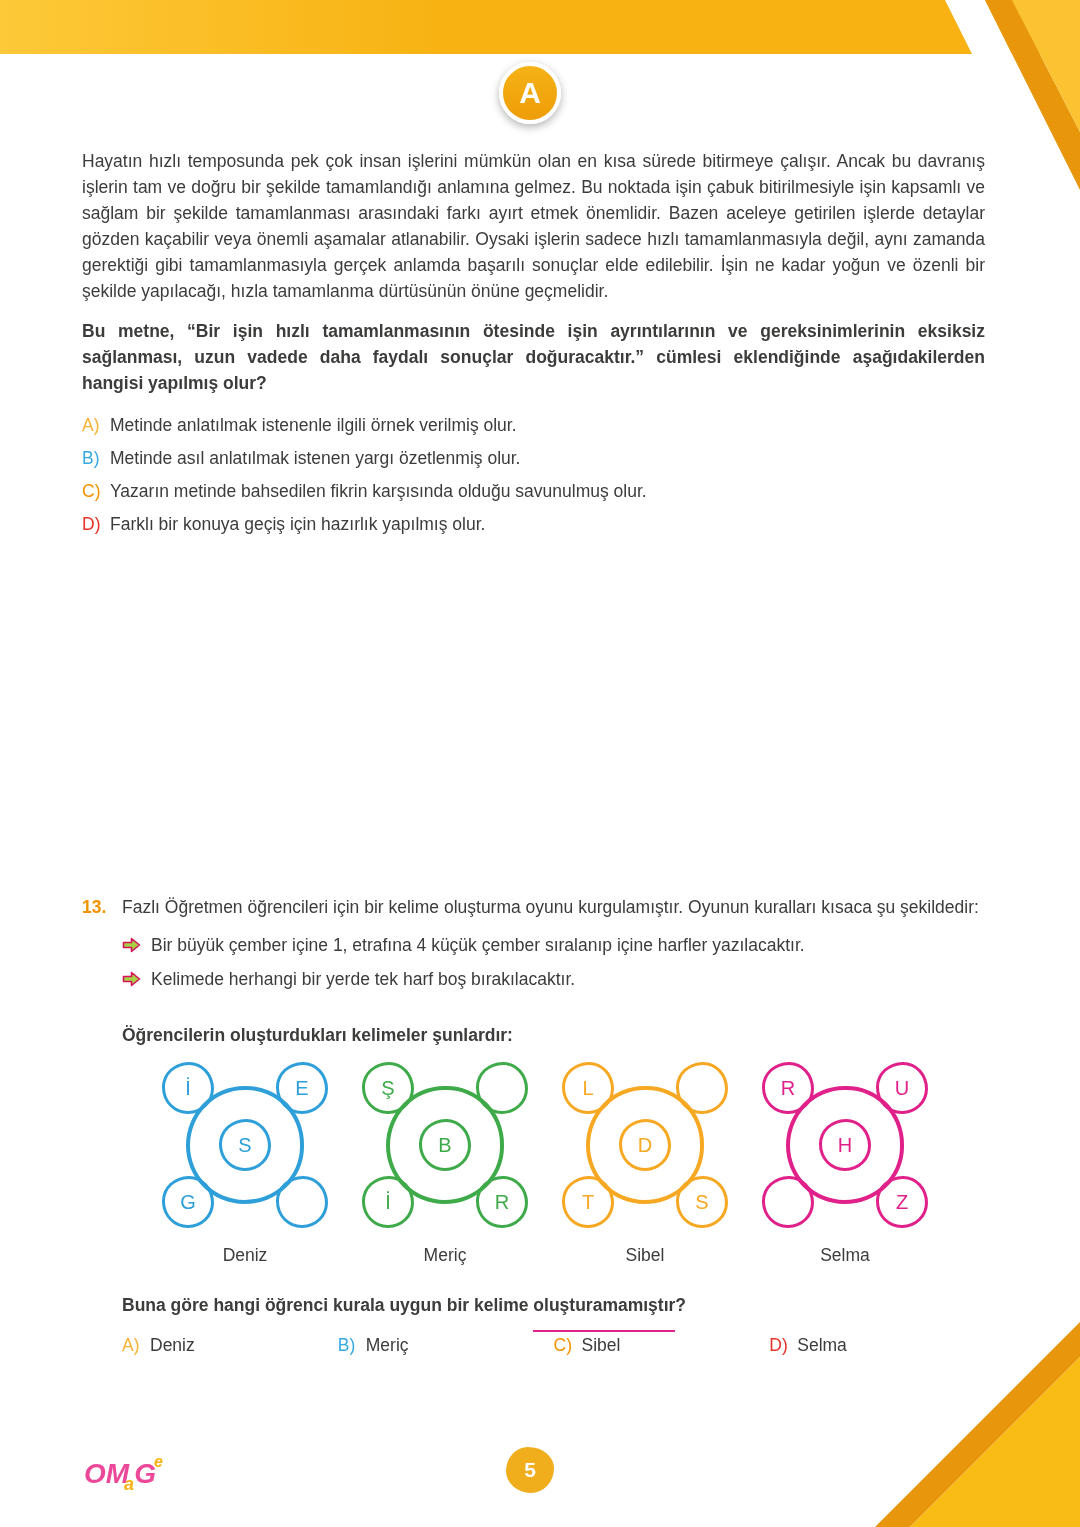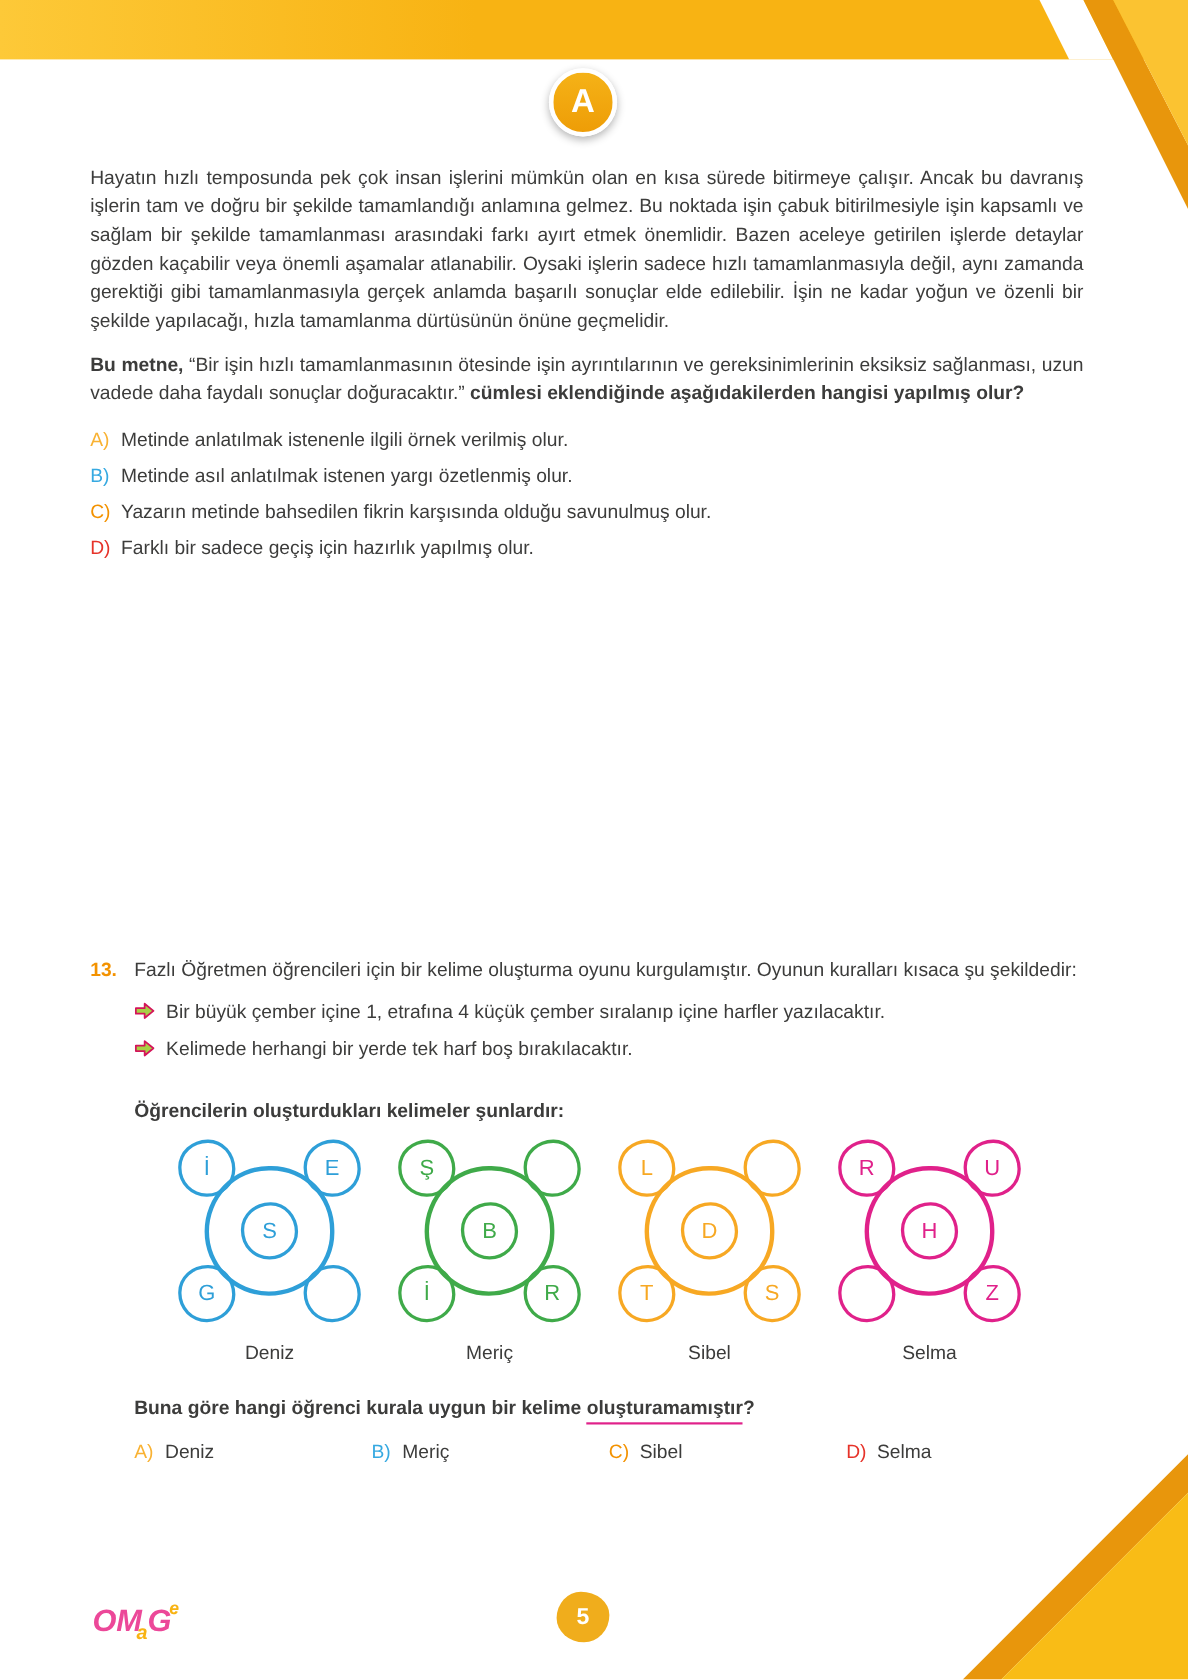--- a/index.html
+++ b/index.html
@@ -29,21 +29,21 @@
   
   .content { position:absolute; top:148px; left:0; width:100%;
              padding:0 95px 0 82px; box-sizing:border-box; }
 
   .question { display:flex; }
   .q-num { width:40px; flex:none; font-weight:bold; color:#f39200; }
   .q-body { flex:1; min-width:0; }
 
   .para { text-align:justify; margin:0 0 14px 0; }
   .stem { text-align:justify; font-weight:bold; margin:0 0 16px 0; }
-  .stem .quote { font-weight:normal; }
+  .stem .quote { font-weight:bold; }
 
   .opt { display:flex; margin-bottom:7px; }
   .opt-letter { width:28px; flex:none; color:var(--c,#f39200); }
   .opt-text { flex:1; }
 
   .spacer { height:350px; }
 
   .intro { text-align:justify; margin:0 4px 12px 0; }
   .rule { display:flex; align-items:flex-start; margin-bottom:8px; }
   .rule .arrow-icon { flex:none; margin:5px 10px 0 0; }
@@ -62,21 +62,21 @@
   .big   { left:36px;  top:24px;  width:118px; height:118px; border-width:4px;
            border-radius:50% 49% 51% 50% / 51% 50% 49% 50%; }
   .inner { left:69px;  top:57px;  width:52px;  height:52px; }
   .tl    { left:12px;  top:0;     width:52px;  height:52px; }
   .tr    { left:126px; top:0;     width:52px;  height:52px; }
   .bl    { left:12px;  top:114px; width:52px;  height:52px; }
   .br    { left:126px; top:114px; width:52px;  height:52px; }
   .diagram-name { text-align:center; margin-top:14px; color:#3c3c3b; }
 
   .final-q { font-weight:bold; margin:24px 0 14px 0; }
-  .underlined { border-bottom:2.5px solid #e0218a; padding-bottom:4px; }
+  .underlined { border-bottom:2.5px solid #e0218a; padding-bottom:15px; }
 
   .options-h { display:flex; margin-top:4px; }
   .options-h .opt { width:218px; margin-bottom:0; }
 
   
   .logo { position:absolute; left:84px; bottom:34px; font-weight:bold;
           font-style:italic; line-height:1; white-space:nowrap; }
   .lg-green { color:#ec4899; font-size:28px; }
   .lg-a { color:#f8b313; font-size:18px; vertical-align:-7px; margin-left:-5px; }
   .lg-e { color:#f8b313; font-size:16px; vertical-align:16px; margin-left:-2px; }
@@ -126,21 +126,21 @@
           <div class="opt">
             <span class="opt-letter" style="--c: #36a9e1;">B)</span>
             <span class="opt-text">Metinde asıl anlatılmak istenen yargı özetlenmiş olur.</span>
           </div>
           <div class="opt">
             <span class="opt-letter" style="--c: #f39200;">C)</span>
             <span class="opt-text">Yazarın metinde bahsedilen fikrin karşısında olduğu savunulmuş olur.</span>
           </div>
           <div class="opt">
             <span class="opt-letter" style="--c: #e6332a;">D)</span>
-            <span class="opt-text">Farklı bir sadece geçiş için hazırlık yapılmış olur.</span>
+            <span class="opt-text">Farklı bir konuya geçiş için hazırlık yapılmış olur.</span>
           </div>
         </div>
       </div>
     </div>
 
     <div class="spacer"></div>
 
     <div class="question">
       <div class="q-num">13.</div>
       <div class="q-body">

